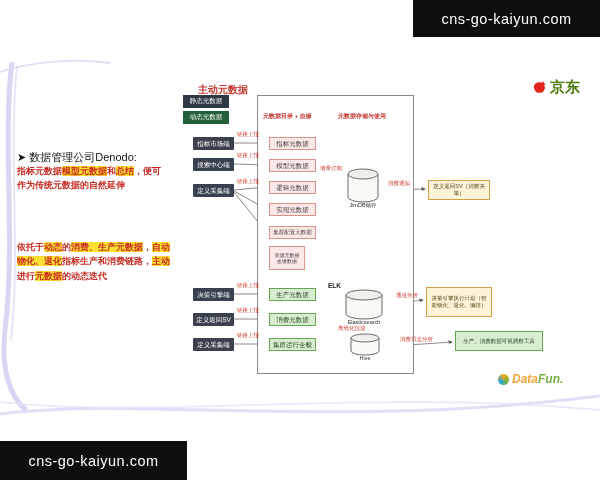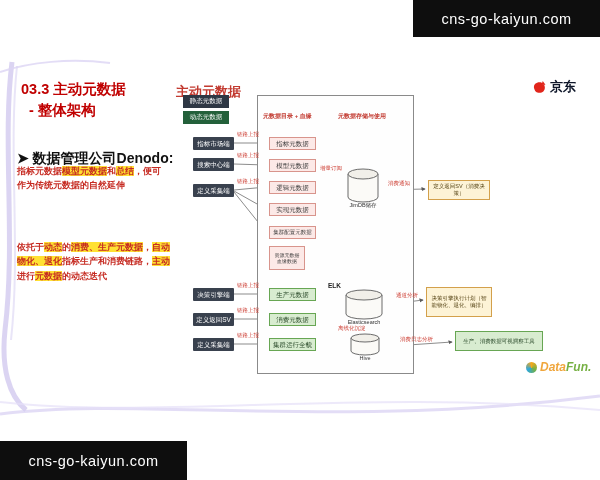--- a/index.html
+++ b/index.html
@@ -3,36 +3,36 @@
 <meta charset="utf-8">
 <style>
   html,body{margin:0;padding:0;}
   body{width:600px;height:480px;font-family:"Liberation Sans",sans-serif;}
   .slide{position:relative;width:600px;height:480px;background:#ffffff;overflow:hidden;}
   .abs{position:absolute;}
   .wm{position:absolute;background:#0e0e0e;color:#ffffff;display:flex;align-items:center;justify-content:center;font-size:14.5px;letter-spacing:.5px;}
   .wm-top{top:0;right:0;width:187px;height:37px;}
   .wm-bottom{bottom:0;left:0;width:187px;height:39px;}
   .title{color:#c00000;font-weight:bold;font-size:14.5px;white-space:nowrap;}
-  .bullet-head{color:#111;font-weight:bold;font-size:14px;white-space:nowrap;}
+  .bullet-head{color:#111;font-weight:normal;font-size:11px;white-space:nowrap;}
   .bullet-body{color:#c62b22;font-size:9px;line-height:1.6;font-weight:bold;}
   .hl{background:#ffe133;}
   .box{position:absolute;display:flex;align-items:center;justify-content:center;text-align:center;box-sizing:border-box;line-height:1.2;}
   .src{background:#39414e;color:#fff;font-size:6.5px;border-radius:1px;}
   .meta{background:#fce9e7;border:1px solid #d8948c;color:#3a3a3a;font-size:6.5px;}
   .greenbx{background:#d8ecd0;border:1px solid #67a653;color:#274727;font-size:6.5px;}
   .yellowbx{background:#fdf3d6;border:1px solid #d3a04b;color:#574516;font-size:5.5px;padding:1px 2px;}
   .lblred{position:absolute;color:#cc3b30;font-size:5.5px;white-space:nowrap;}
   .hdrred{position:absolute;color:#c23a30;font-size:6px;font-weight:bold;white-space:nowrap;}
   .legbox{position:absolute;width:46px;height:13px;color:#fff;font-size:6.5px;display:flex;align-items:center;justify-content:center;}
   .cyl{position:absolute;display:flex;flex-direction:column;align-items:center;}
   .cyl .cyl-label{font-size:5.5px;color:#333;margin-top:-2px;white-space:nowrap;}
   .center-box{position:absolute;border:1px solid #8a8a8a;background:#fefefe;}
   .jd{position:absolute;display:flex;align-items:center;gap:3px;}
-  .jd-text{color:#0f172a;font-weight:bold;font-size:13px;}
+  .jd-text{color:#4d7c0f;font-weight:bold;font-size:15px;}
   .datafun{position:absolute;display:flex;align-items:center;gap:3px;font-style:italic;font-weight:bold;font-size:12px;}
   .swirl{width:11px;height:11px;border-radius:50%;background:conic-gradient(#f5a81c,#76b043,#2ba7df,#f5a81c);display:inline-block;}
   .df-a{color:#f0a63c;}
   .df-b{color:#76b043;}
   svg.overlay{position:absolute;left:0;top:0;pointer-events:none;}
 </style>
 </head>
 <body>
 
 <div class="slide">
@@ -72,33 +72,31 @@
       <line x1="316" y1="344" x2="342" y2="313"></line>
       <line x1="365" y1="323" x2="365" y2="331"></line>
       <line x1="383" y1="305" x2="423" y2="300"></line>
       <line x1="379" y1="347" x2="452" y2="342"></line>
     </g>
   </svg>
 
   <div class="wm wm-top">cns-go-kaiyun.com</div>
   <div class="wm wm-bottom">cns-go-kaiyun.com</div>
 
-  <div class="abs title" style="left:21px;top:80px;">03.3 主动元数据</div>
-  <div class="abs title" style="left:29px;top:101px;">- 整体架构</div>
 
   <div class="abs bullet-head" style="left:17px;top:150px;">➤ 数据管理公司Denodo:</div>
   <div class="abs bullet-body" style="left:17px;top:164px;width:152px;">
     <span>指标元数据</span><span class="hl">模型元数据</span><span>和</span><span class="hl">总结</span><span>，便可作为传统元数据的自然延伸</span>
   </div>
 
   <div class="abs bullet-body" style="left:17px;top:240px;width:156px;">
     <span>依托于</span><span class="hl">动态</span><span>的</span><span class="hl">消费、生产元数据</span><span>，</span><span class="hl">自动物化、退化</span><span>指标生产和消费链路，</span><span class="hl">主动</span><span>进行</span><span class="hl">元数据</span><span>的动态迭代</span>
   </div>
 
-  <div class="abs" style="left:176px;top:83px;color:#c23a30;font-size:13px;font-weight:bold;">主动元数据</div>
+  <div class="abs" style="left:198px;top:83px;color:#c23a30;font-size:10px;font-weight:bold;">主动元数据</div>
   <div class="legbox" style="left:183px;top:95px;background:#2e3744;">静态元数据</div>
   <div class="legbox" style="left:183px;top:111px;background:#23603a;">动态元数据</div>
 
   <div class="jd" style="left:532px;top:78px;">
     <span style="display:inline-block;width:15px;height:15px;">
       <svg viewBox="0 0 14 14" width="15" height="15">
           <path fill="#e1251b" d="M2,8 C1,4 4,2 7,2 c3,0 5,2 5,5 0,3-2,5-5,5 C4,12 3,11 2,8 Z M10,1 l2.6,3.4 -3.6,0.2 Z"></path>
         </svg>
     </span>
     <span class="jd-text">京东</span>
@@ -164,18 +162,18 @@
       <ellipse cx="15" cy="5" rx="14" ry="4" fill="#f1efe9" stroke="#6b6b6b" stroke-width="1"></ellipse>
     </svg>
     <div class="cyl-label">Hive</div>
   </div>
 
   <div class="lblred" style="left:396px;top:292px;">通道分析</div>
   <div class="box yellowbx" style="left:426px;top:287px;width:66px;height:30px;">决策引擎执行计划（智能物化、退化、编排）</div>
   <div class="lblred" style="left:400px;top:336px;">消费日志分析</div>
   <div class="box greenbx" style="left:455px;top:331px;width:88px;height:20px;font-size:5.5px;">生产、消费数据可视洞察工具</div>
 
-  <div class="datafun" style="left:498px;top:360px;margin-left:28px;">
+  <div class="datafun" style="left:498px;top:372px;">
     <span class="swirl"></span>
     <span><span class="df-a">Data</span><span class="df-b">Fun.</span></span>
   </div>
 
 </div>
 
 </body></html>

